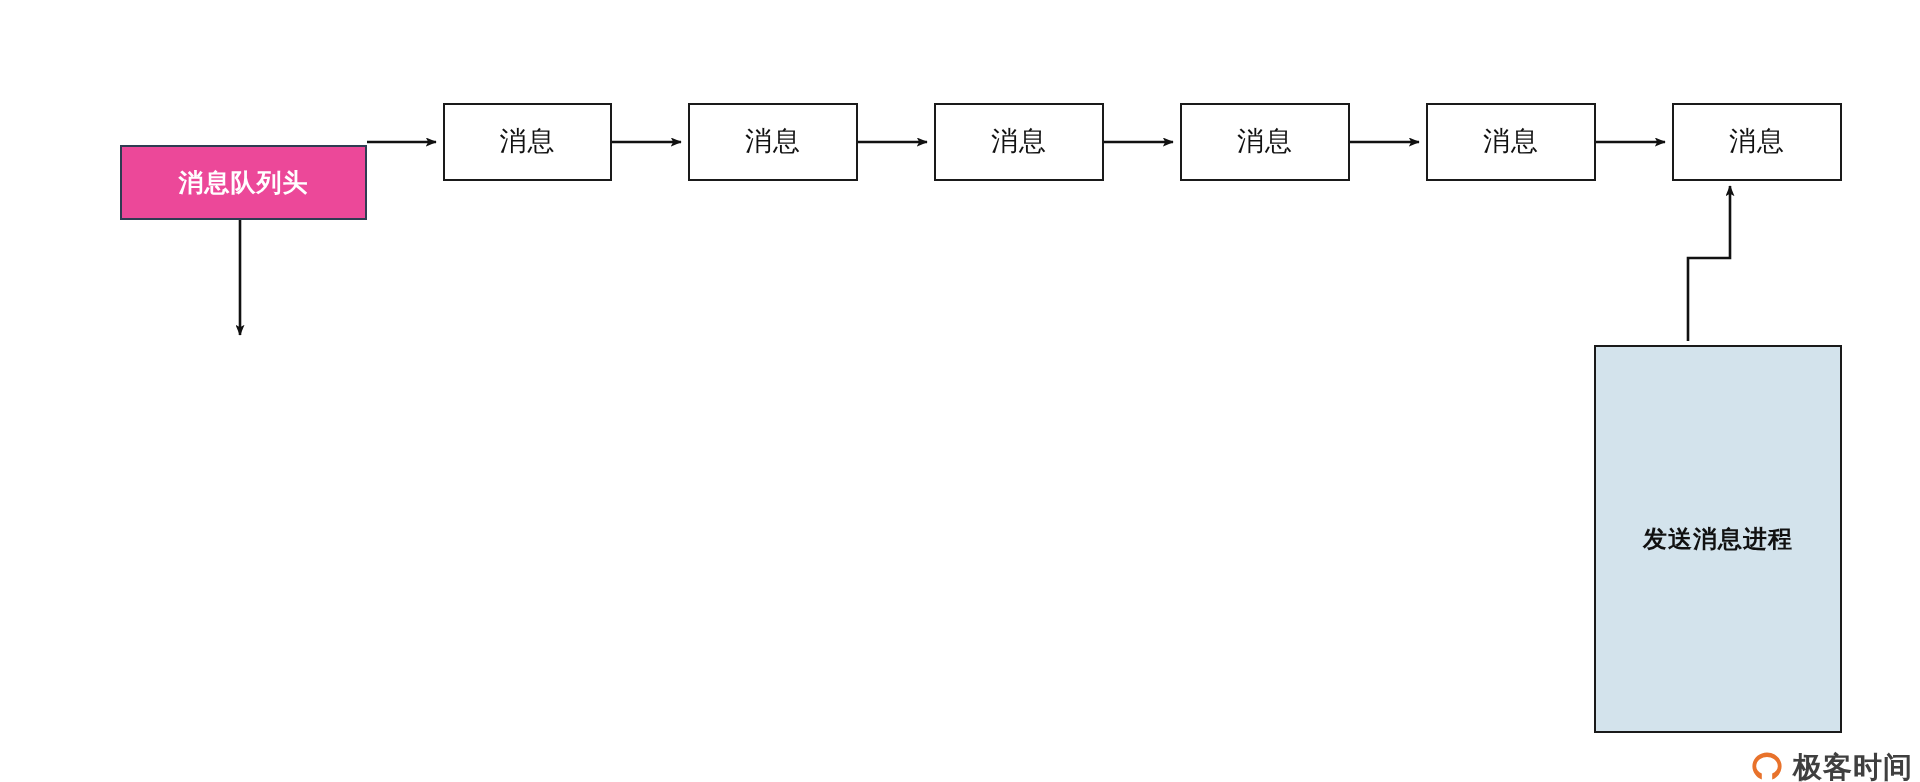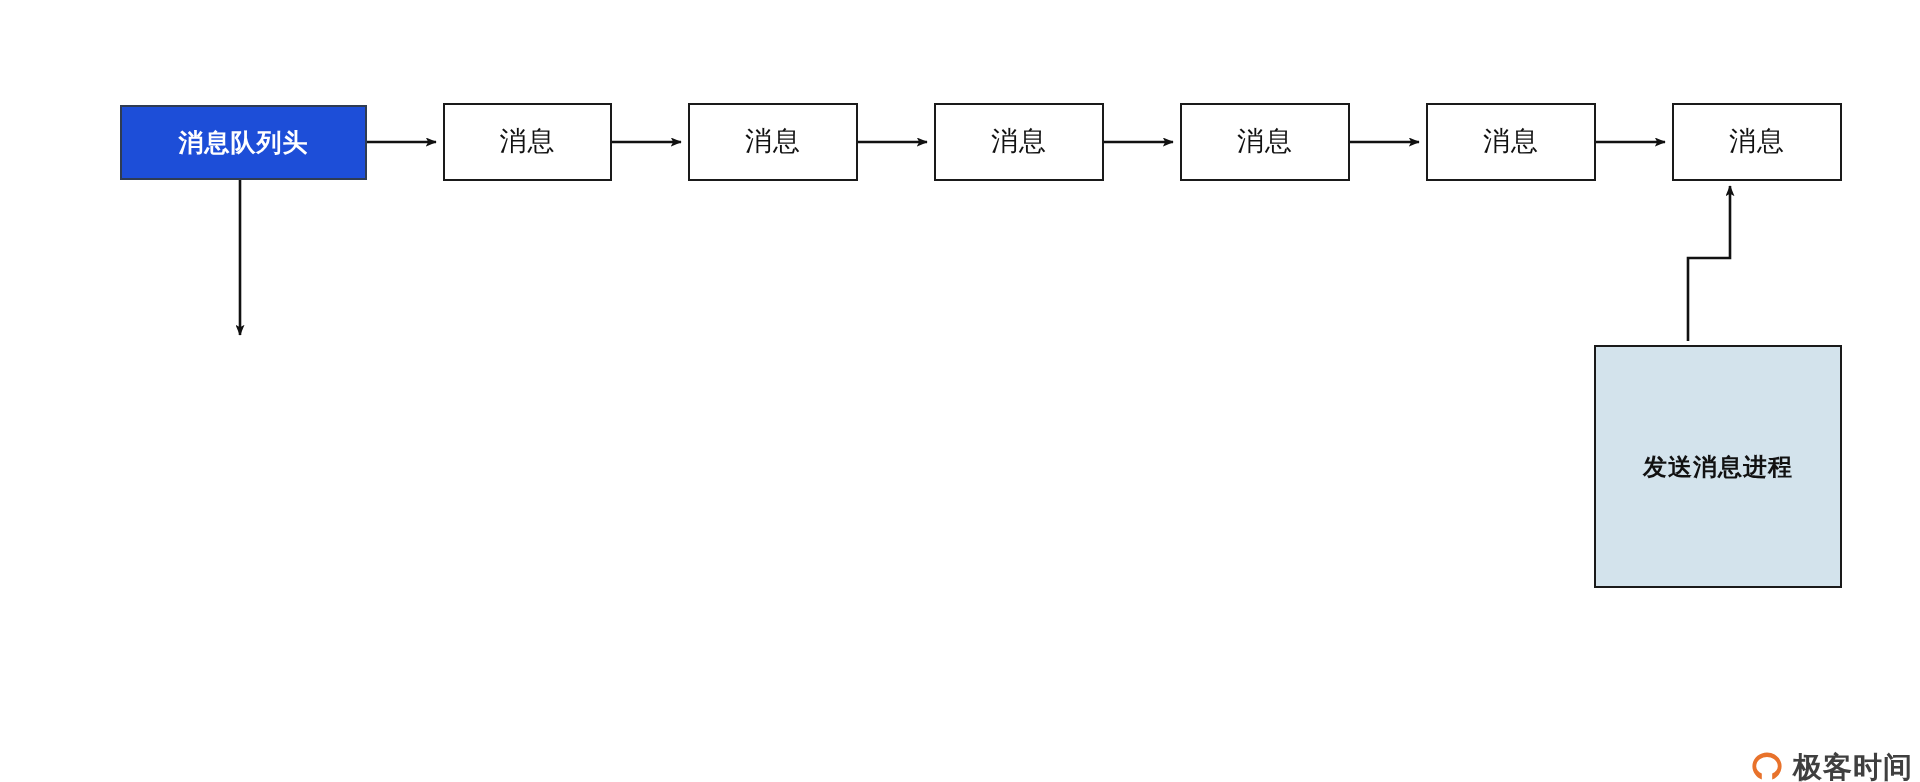--- a/index.html
+++ b/index.html
@@ -28,26 +28,27 @@
   .node {
     position: absolute;
     box-sizing: border-box;
     display: flex;
     align-items: center;
     justify-content: center;
     text-align: center;
     line-height: 1.25;
   }
   .node-queue-head {
-    background: #1d4ed8;
+    background: #ec4899;
     border: 2px solid #2f3c52;
     color: #ffffff;
     font-size: 25px;
     font-weight: 600;
     letter-spacing: 1px;
+    margin-top: 40px;
   }
   .node-message {
     background: #ffffff;
     border: 2px solid #1a1a1a;
     color: #111111;
     font-size: 27px;
     letter-spacing: 1px;
   }
   .node-process {
     background: #d3e3ec;
@@ -136,21 +137,21 @@
 
   <div class="node node-message" style="left:1426px; top:103px; width:170px; height:78px;">
     <span>消息</span>
   </div>
 
   <div class="node node-message" style="left:1672px; top:103px; width:170px; height:78px;">
     <span>消息</span>
   </div>
 
 
-  <div class="node node-process" style="left:1594px; top:345px; width:248px; height:243px;">
+  <div class="node node-process" style="left:1594px; top:345px; width:248px; height:388px;">
     <span>发送消息进程</span>
   </div>
 
   <div id="logo">
     <span class="mark">
       <svg width="34" height="34" viewBox="0 0 34 34" xmlns="http://www.w3.org/2000/svg">
         <path d="M17 1.5 C25 1.5 31.6 7.6 31.6 15.2 C31.6 21.2 27.7 26.4 22.2 28.4 L22.2 22.6 C25.6 21 27.8 18.3 27.8 15.2 C27.8 10.1 23.0 6.0 17 6.0 C11 6.0 6.2 10.1 6.2 15.2 C6.2 18.3 8.4 21 11.8 22.6 L11.8 28.4 C6.3 26.4 2.4 21.2 2.4 15.2 C2.4 7.6 9 1.5 17 1.5 Z" fill="#e8722b"></path>
         <path d="M15.0 10.6 L19.2 9.0 L19.2 24.4 C19.2 25.2 18.6 25.8 17.8 25.8 L16.4 25.8 C15.6 25.8 15.0 25.2 15.0 24.4 Z" fill="#ffffff"></path>
       </svg>
     </span>

